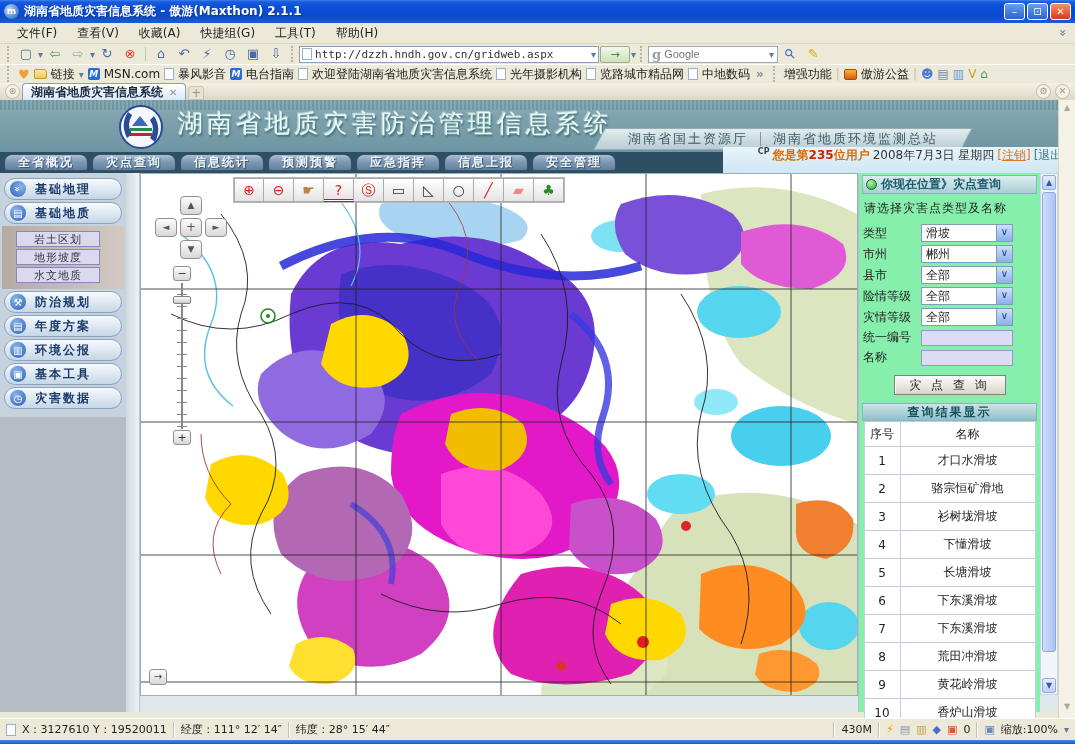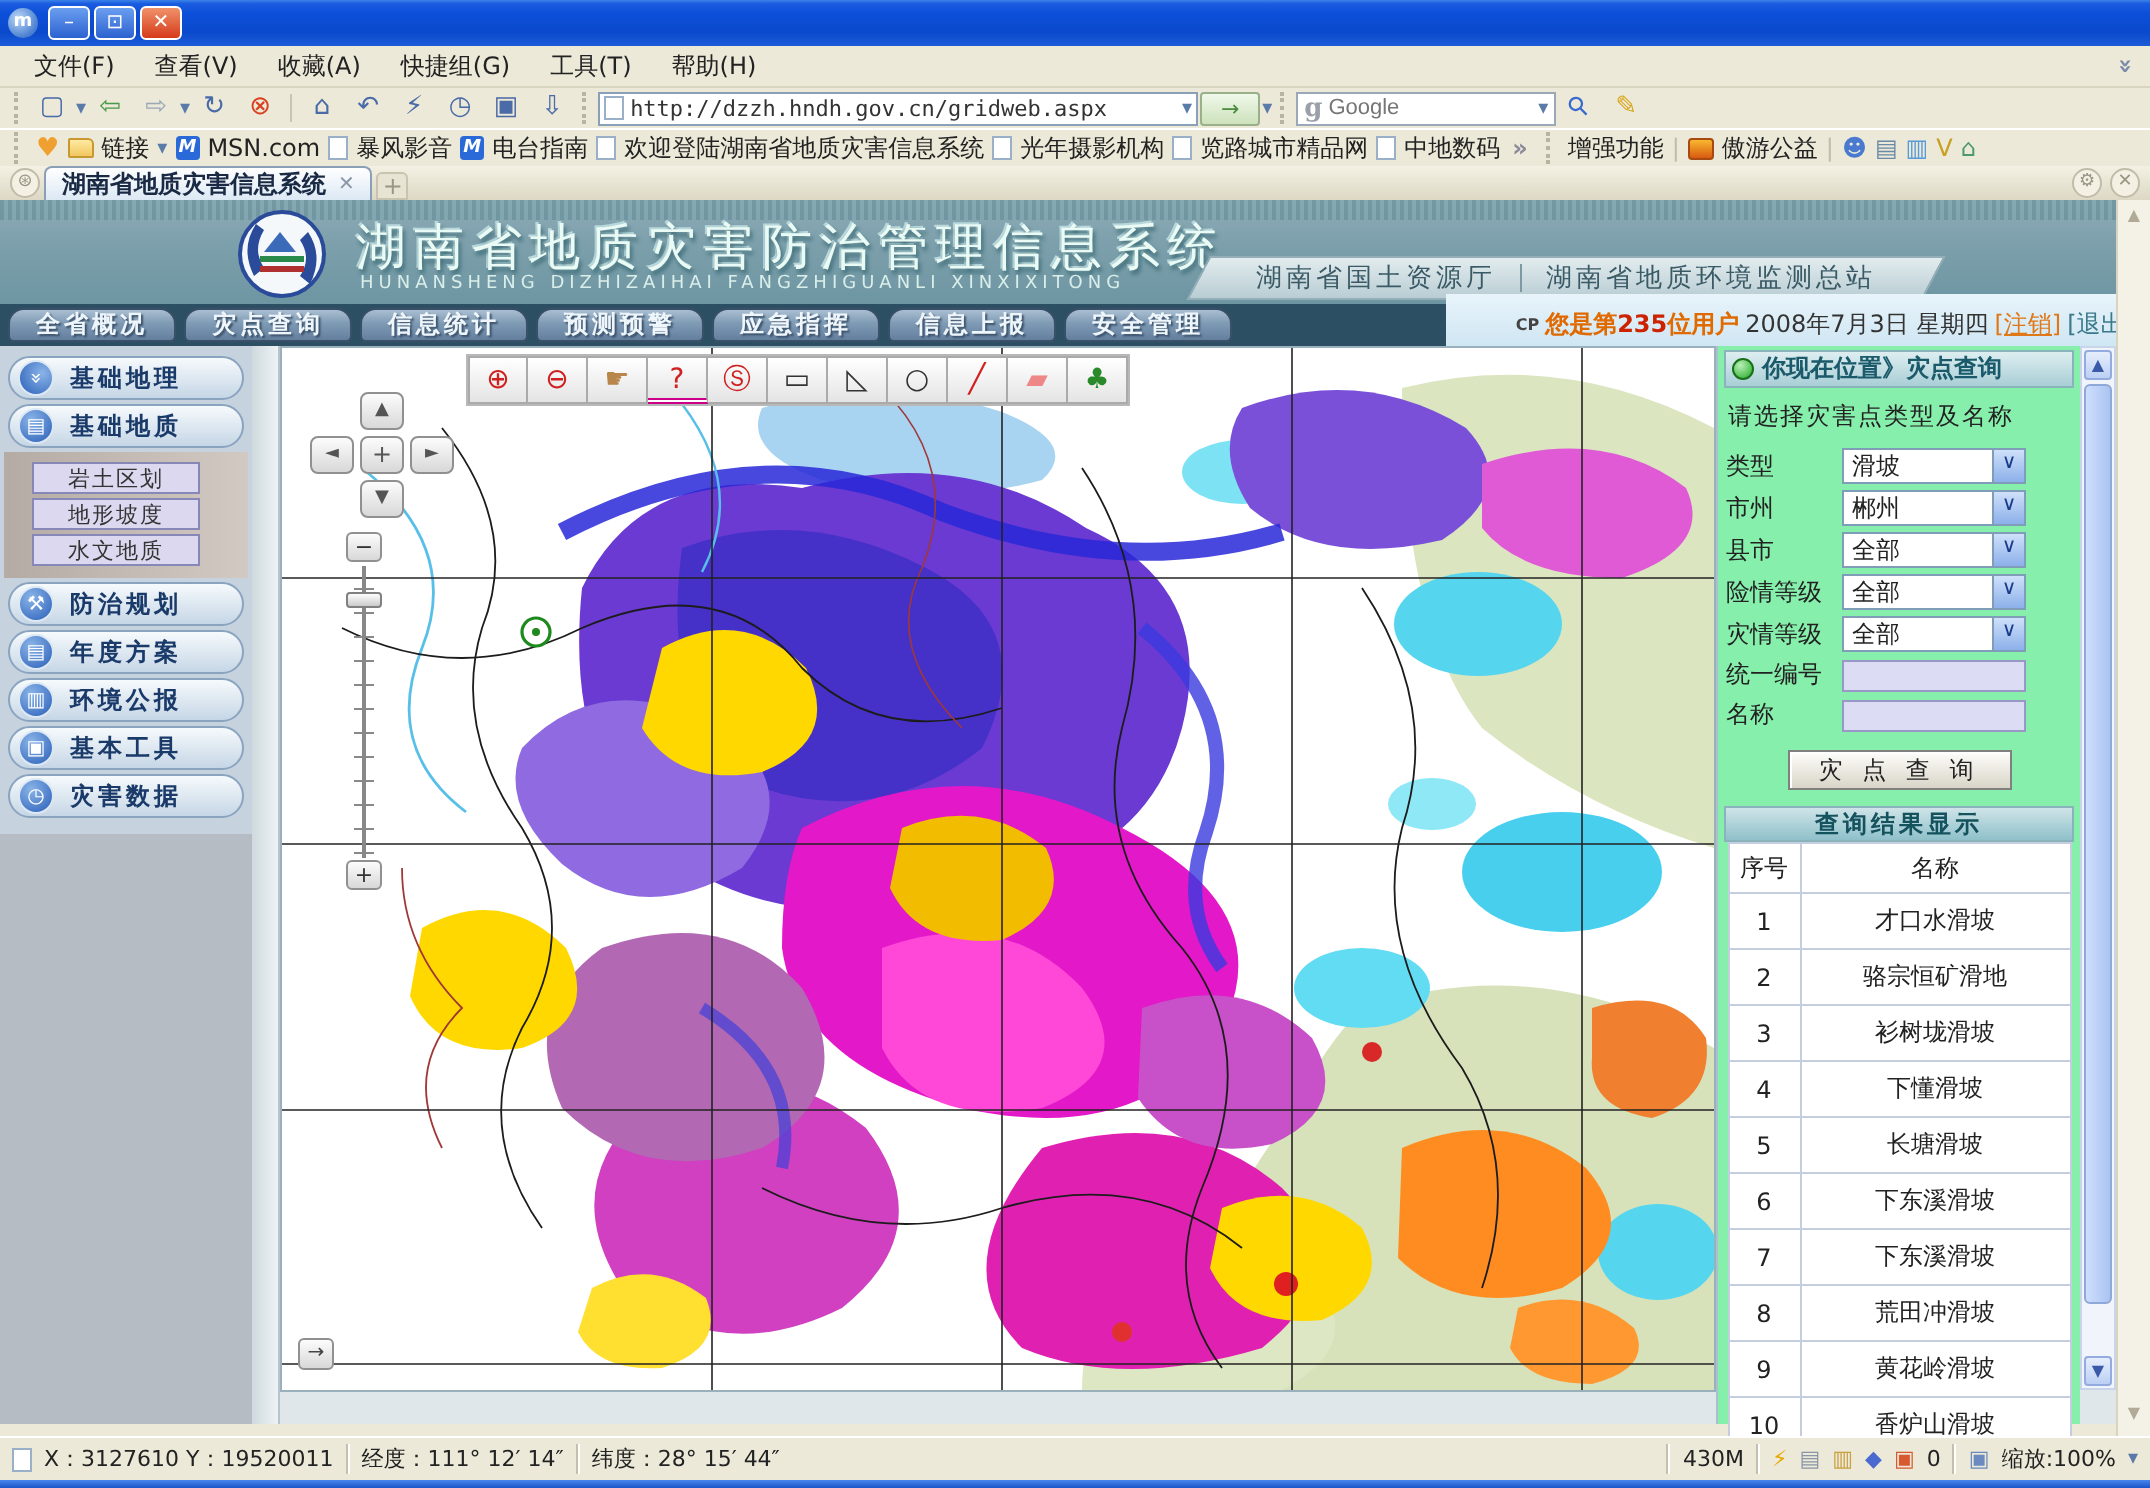--- a/index.html
+++ b/index.html
@@ -65,21 +65,21 @@
   .htitle { position:absolute; left:178px; top:7px; font-size:25px; font-weight:normal; color:#eafaf4; letter-spacing:4px; text-shadow:1px 2px 2px #3a6a74, -1px -1px 0 #b8d8dc; }
   .hsub { position:absolute; left:180px; top:37px; font-size:9px; color:#d9eee9; letter-spacing:2.5px; }
   .hlinks { position:absolute; right:108px; bottom:2px; height:22px; display:flex; align-items:center; background:linear-gradient(180deg,#e2ecee,#b9cdd4); border:1px solid #93aeb6; transform:skewX(-28deg); padding:0 16px; }
   .hlinks > * { transform:skewX(28deg); }
   .hlink { color:#3a5a66; font-size:13px; letter-spacing:2px; padding:0 12px; }
   .hldiv { width:1px; height:14px; background:#7d9aa4; }
 
   
   .navrow { left:0; top:152px; width:1075px; height:21px; background:#2d4f63; display:flex; align-items:center; padding-left:4px; }
   .navtab { height:17px; margin-right:4px; padding:0 13px; background:linear-gradient(180deg,#aabfd2 0%,#7e9ab4 45%,#637f9e 100%); border:1px solid #3a5068; border-radius:8px 8px 3px 3px; color:#eef6fc; font-weight:bold; font-size:12px; line-height:15px; letter-spacing:2px; text-shadow:1px 1px 1px #3a5068; }
-  .userbar { margin-left:auto; height:32px; flex:1; max-width:352px; background:linear-gradient(180deg,#e8f4fa,#c9e3f2); display:flex; align-items:center; justify-content:flex-end; padding-right:8px; gap:3px; font-size:12px; white-space:nowrap; }
+  .userbar { margin-left:auto; height:32px; flex:1; max-width:352px; background:linear-gradient(180deg,#e8f4fa,#c9e3f2); display:flex; align-items:flex-start; justify-content:flex-end; padding-right:8px; gap:3px; font-size:12px; white-space:nowrap; }
   .cp { font-size:8px; font-weight:bold; color:#444; }
   .visitor { color:#e06a00; font-weight:bold; }
   .visitor .num { color:#cc2200; }
   .udate { color:#333; }
   .ulogout { color:#e07818; text-decoration:underline; }
   .uexit { color:#3a7a8a; }
 
   
   .content { left:0; top:173px; width:1075px; height:539px; background:#dfe7ea; }
 
@@ -148,20 +148,21 @@
   .sdiv { width:2px; height:15px; border-left:1px solid #c4c0ac; border-right:1px solid #fff; }
   .stxt { color:#222; font-size:11px; }
   .sic { font-size:11px; }
   .bottomedge { left:0; top:740px; width:1075px; height:4px; background:linear-gradient(180deg,#4a86ec,#1a56c8); }
 </style>
 </head>
 <body>
 
 <div class="abs titlebar">
   <span class="appicon">m</span>
+  <span class="wtitle">湖南省地质灾害信息系统 - 傲游(Maxthon) 2.1.1</span>
   <div class="winbtns">
     <span class="wbtn">–</span>
     <span class="wbtn">⊡</span>
     <span class="wbtn close">✕</span>
   </div>
 </div>
 
 <div class="abs menubar">
   <span class="menuitem">文件(F)</span>
   <span class="menuitem">查看(V)</span>
@@ -256,21 +257,20 @@
 <div class="abs siteheader">
   <svg class="logo" width="46" height="46" viewBox="0 0 46 46">
     <circle cx="23" cy="23" r="21" fill="#f4f8fa" stroke="#2a4a9a" stroke-width="2"></circle>
     <path d="M10,8 Q2,20 9,34 L14,30 Q8,21 14,11 Z" fill="#2a4a9a"></path>
     <path d="M36,12 Q44,24 37,38 L32,34 Q38,25 32,16 Z" fill="#2a4a9a"></path>
     <path d="M14,22 L22,12 L30,22 Z" fill="#3a6ab8"></path>
     <rect x="12" y="24" width="22" height="3" fill="#2a8a4a"></rect>
     <rect x="12" y="29" width="22" height="3" fill="#b03030"></rect>
   </svg>
   <div class="htitle">湖南省地质灾害防治管理信息系统</div>
-  <div class="hsub">HUNANSHENG DIZHIZAIHAI FANGZHIGUANLI XINXIXITONG</div>
   <div class="hlinks">
     <span class="hlink">湖南省国土资源厅</span>
     <span class="hldiv"></span>
     <span class="hlink">湖南省地质环境监测总站</span>
   </div>
 </div>
 
 <div class="abs navrow">
   <span class="navtab">全省概况</span>
   <span class="navtab">灾点查询</span>

